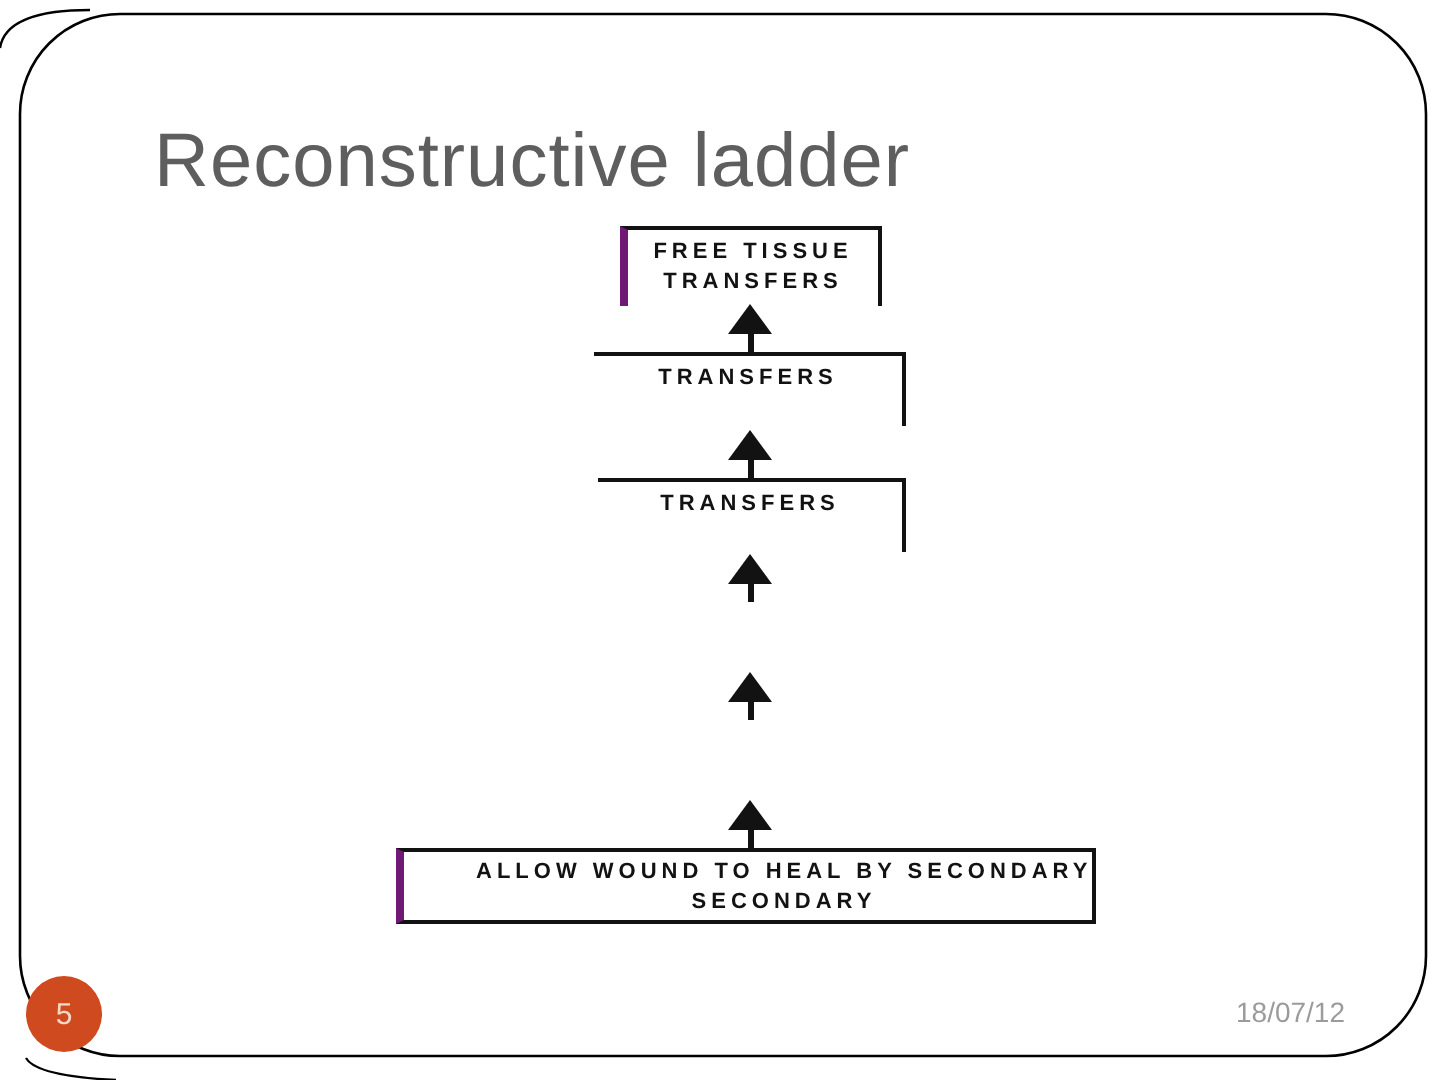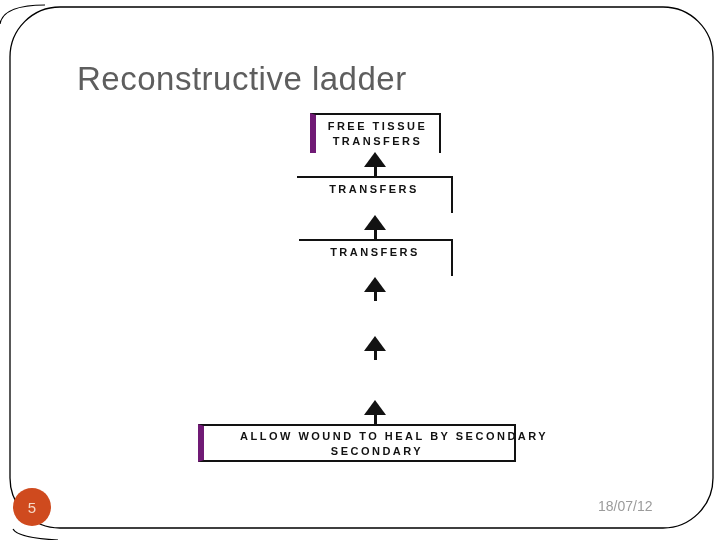--- a/index.html
+++ b/index.html
@@ -4,61 +4,61 @@
 <style>
   html,body { margin:0; padding:0; background:#fff; }
   .slide {
     position:relative; width:720px; height:540px; background:#ffffff;
     overflow:hidden; font-family:"Liberation Sans", sans-serif;
   }
   .border-svg { position:absolute; left:0; top:0; width:720px; height:540px; }
 
   .title {
     position:absolute; left:77px; top:60px; margin:0;
-    font-size:33px; font-weight:400; color:#5e5e5e; letter-spacing:0.5px;
+    font-size:38px; font-weight:400; color:#5e5e5e; letter-spacing:0.5px;
   }
 
   
   .diagram { position:absolute; left:0; top:0; width:720px; height:540px; }
   .step {
     position:absolute; box-sizing:border-box; text-align:center;
     font-size:11px; font-weight:700; line-height:15px; letter-spacing:2.5px;
     color:#121212; padding-top:4px; white-space:nowrap;
   }
   .step span { display:block; }
   .bt { border-top:2px solid #121212; }
-  .bl { border-left:6px solid #701a75; }
+  .bl { border-left:4px solid #701a75; }
   .br { border-right:2px solid #121212; }
   .bb { border-bottom:2px solid #121212; }
   .step0 { left:310px; top:113px; width:131px; height:40px; }
   .step1 { left:297px; top:176px; width:156px; height:37px; }
   .step2 { left:299px; top:239px; width:154px; height:37px; }
   .step3 { left:290px; top:301px; width:174px; height:37px; padding-top:10px; }
   .step4 { left:220px; top:360px; width:265px; height:38px; padding-top:12px; }
-  .step5 { left:198px; top:424px; width:318px; height:38px; padding-top:3px;padding-left:36px; }
+  .step5 { left:198px; top:424px; width:350px; height:38px; padding-top:3px;padding-left:36px; }
 
   .arrow { position:absolute; left:364px; width:22px; }
   .arrow .tri {
     width:0; height:0; margin:0 auto;
     border-left:11px solid transparent; border-right:11px solid transparent;
     border-bottom:15px solid #121212;
   }
   .arrow .stem { width:3px; height:9px; background:#121212; margin:0 auto; }
   .arrow0 { top:152px; } .arrow1 { top:215px; } .arrow2 { top:277px; }
   .arrow3 { top:336px; } .arrow4 { top:400px; }
 
   
   .badge {
     position:absolute; left:13px; top:488px; width:38px; height:38px;
     border-radius:50%; background:#cf4a1e; color:#f6d8c6;
     display:flex; align-items:center; justify-content:center;
     font-size:15px;
   }
   .website { position:absolute; left:78px; top:499px; font-size:14px; color:#9b9b9b; }
-  .date    { position:absolute; left:598px; top:498px; font-size:14px; color:#9b9b9b; }
+  .date    { position:absolute; left:618px; top:498px; font-size:14px; color:#9b9b9b; }
 </style>
 </head>
 <body>
 
 <div class="slide">
 
   <svg class="border-svg" viewBox="0 0 720 540">
     <path d="M60 7 H663 A50 50 0 0 1 713 57 V478 A50 50 0 0 1 663 528 H60 A50 50 0 0 1 10 478 V57 A50 50 0 0 1 60 7 Z" fill="none" stroke="#000000" stroke-width="1.3"></path>
     <path d="M0 24 Q3 5 45 5" fill="none" stroke="#000000" stroke-width="1.2"></path>
     <path d="M13 529 Q18 538 58 540" fill="none" stroke="#000000" stroke-width="1.2"></path>

